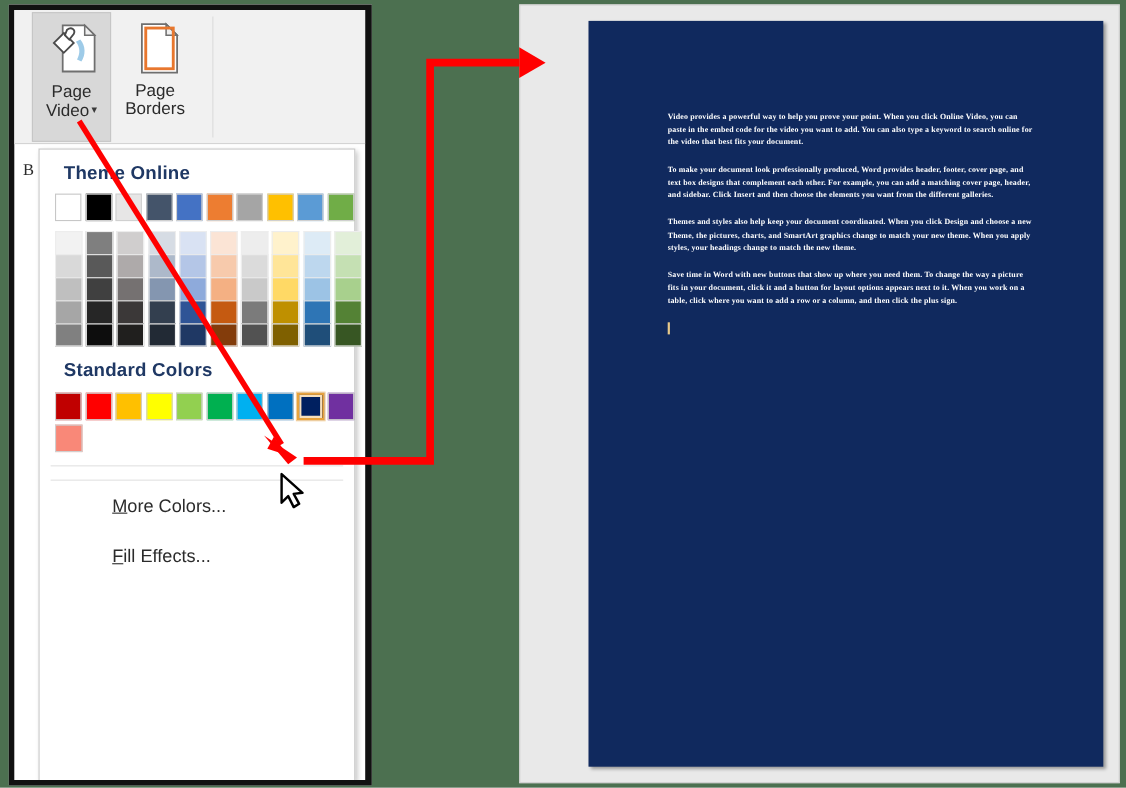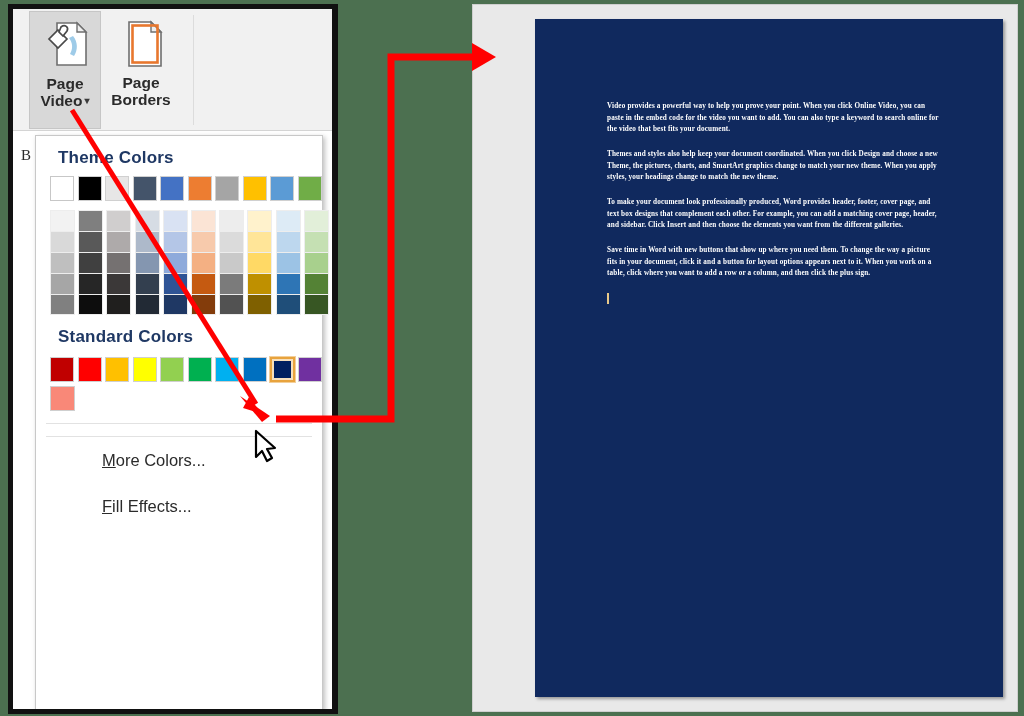--- a/index.html
+++ b/index.html
@@ -14,21 +14,21 @@
     position:absolute;left:8px;top:4px;width:330px;height:710px;
     background:#ffffff;
     border:5px solid #111111;
     border-right-width:6px;
     box-sizing:border-box;
     overflow:hidden;
   }
   
   #ribbon{
     position:absolute;left:0;top:0;width:100%;height:122px;
-    background:#f1f1f1;border-bottom:1px solid #d4d4d4;box-sizing:border-box;font-weight:bold;
+    background:#f1f1f1;border-bottom:1px solid #d4d4d4;box-sizing:border-box;
   }
   .ribbon-btn{
     position:absolute;top:2px;width:72px;height:118px;
     display:flex;flex-direction:column;align-items:center;
     box-sizing:border-box;padding-top:6px;cursor:default;
   }
   #btn-page-color{left:16px;background:#d8d8d8;border:1px solid #c6c6c6;}
   #btn-page-borders{left:92px;background:transparent;}
   .ribbon-sep{position:absolute;top:6px;left:180px;width:1px;height:110px;background:#dcdcdc;}
   .ribbon-lbl{
@@ -155,21 +155,21 @@
 
   <div id="partial-letter">B</div>
 
   <div id="wnd-scrollbar">
     <div class="thumb"></div>
     <div class="grip"></div>
   </div>
 
   <div id="color-menu">
 
-    <div class="menu-head">Theme Colors</div>
+    <div class="menu-head">Theme Online</div>
 
     <div class="swatch-wrap">
       <div class="sw-row" id="theme-base-row">
           <div class="sw white-sw" title="White, Background 1" style="background: rgb(255, 255, 255);"></div>
           <div class="sw" title="Black, Text 1" style="background: rgb(0, 0, 0);"></div>
           <div class="sw" title="White, Background 2" style="background: rgb(231, 230, 230);"></div>
           <div class="sw" title="Dark Blue, Text 2" style="background: rgb(68, 84, 106);"></div>
           <div class="sw" title="Blue, Accent 1" style="background: rgb(68, 114, 196);"></div>
           <div class="sw" title="Orange, Accent 2" style="background: rgb(237, 125, 49);"></div>
           <div class="sw" title="Gray, Accent 3" style="background: rgb(165, 165, 165);"></div>
@@ -282,22 +282,22 @@
     <div class="menu-item" style="padding-left:66px">
       <span><span class="u-first">F</span><span id="fill-effects-rest">ill Effects...</span></span>
     </div>
   </div>
 </div>
 
 <div id="doc-frame">
   <div id="doc-page" style="background: rgb(16, 41, 94);">
     <div id="doc-body">
         <p>Video provides a powerful way to help you prove your point. When you click Online Video, you can paste in the embed code for the video you want to add. You can also type a keyword to search online for the video that best fits your document.</p>
+        <p>To make your document look professionally produced, Word provides header, footer, cover page, and text box designs that complement each other. For example, you can add a matching cover page, header, and sidebar. Click Insert and then choose the elements you want from the different galleries.</p>
         <p>Themes and styles also help keep your document coordinated. When you click Design and choose a new Theme, the pictures, charts, and SmartArt graphics change to match your new theme. When you apply styles, your headings change to match the new theme.</p>
-        <p>To make your document look professionally produced, Word provides header, footer, cover page, and text box designs that complement each other. For example, you can add a matching cover page, header, and sidebar. Click Insert and then choose the elements you want from the different galleries.</p>
         <p>Save time in Word with new buttons that show up where you need them. To change the way a picture fits in your document, click it and a button for layout options appears next to it. When you work on a table, click where you want to add a row or a column, and then click the plus sign.</p>
         <div id="doc-caret"></div>
       </div>
   </div>
 </div>
 
 <svg id="annot">
 
   <g>
     <path d="M276 419 H391 V57 H472" fill="none" stroke="#ff0000" stroke-width="7"></path>

